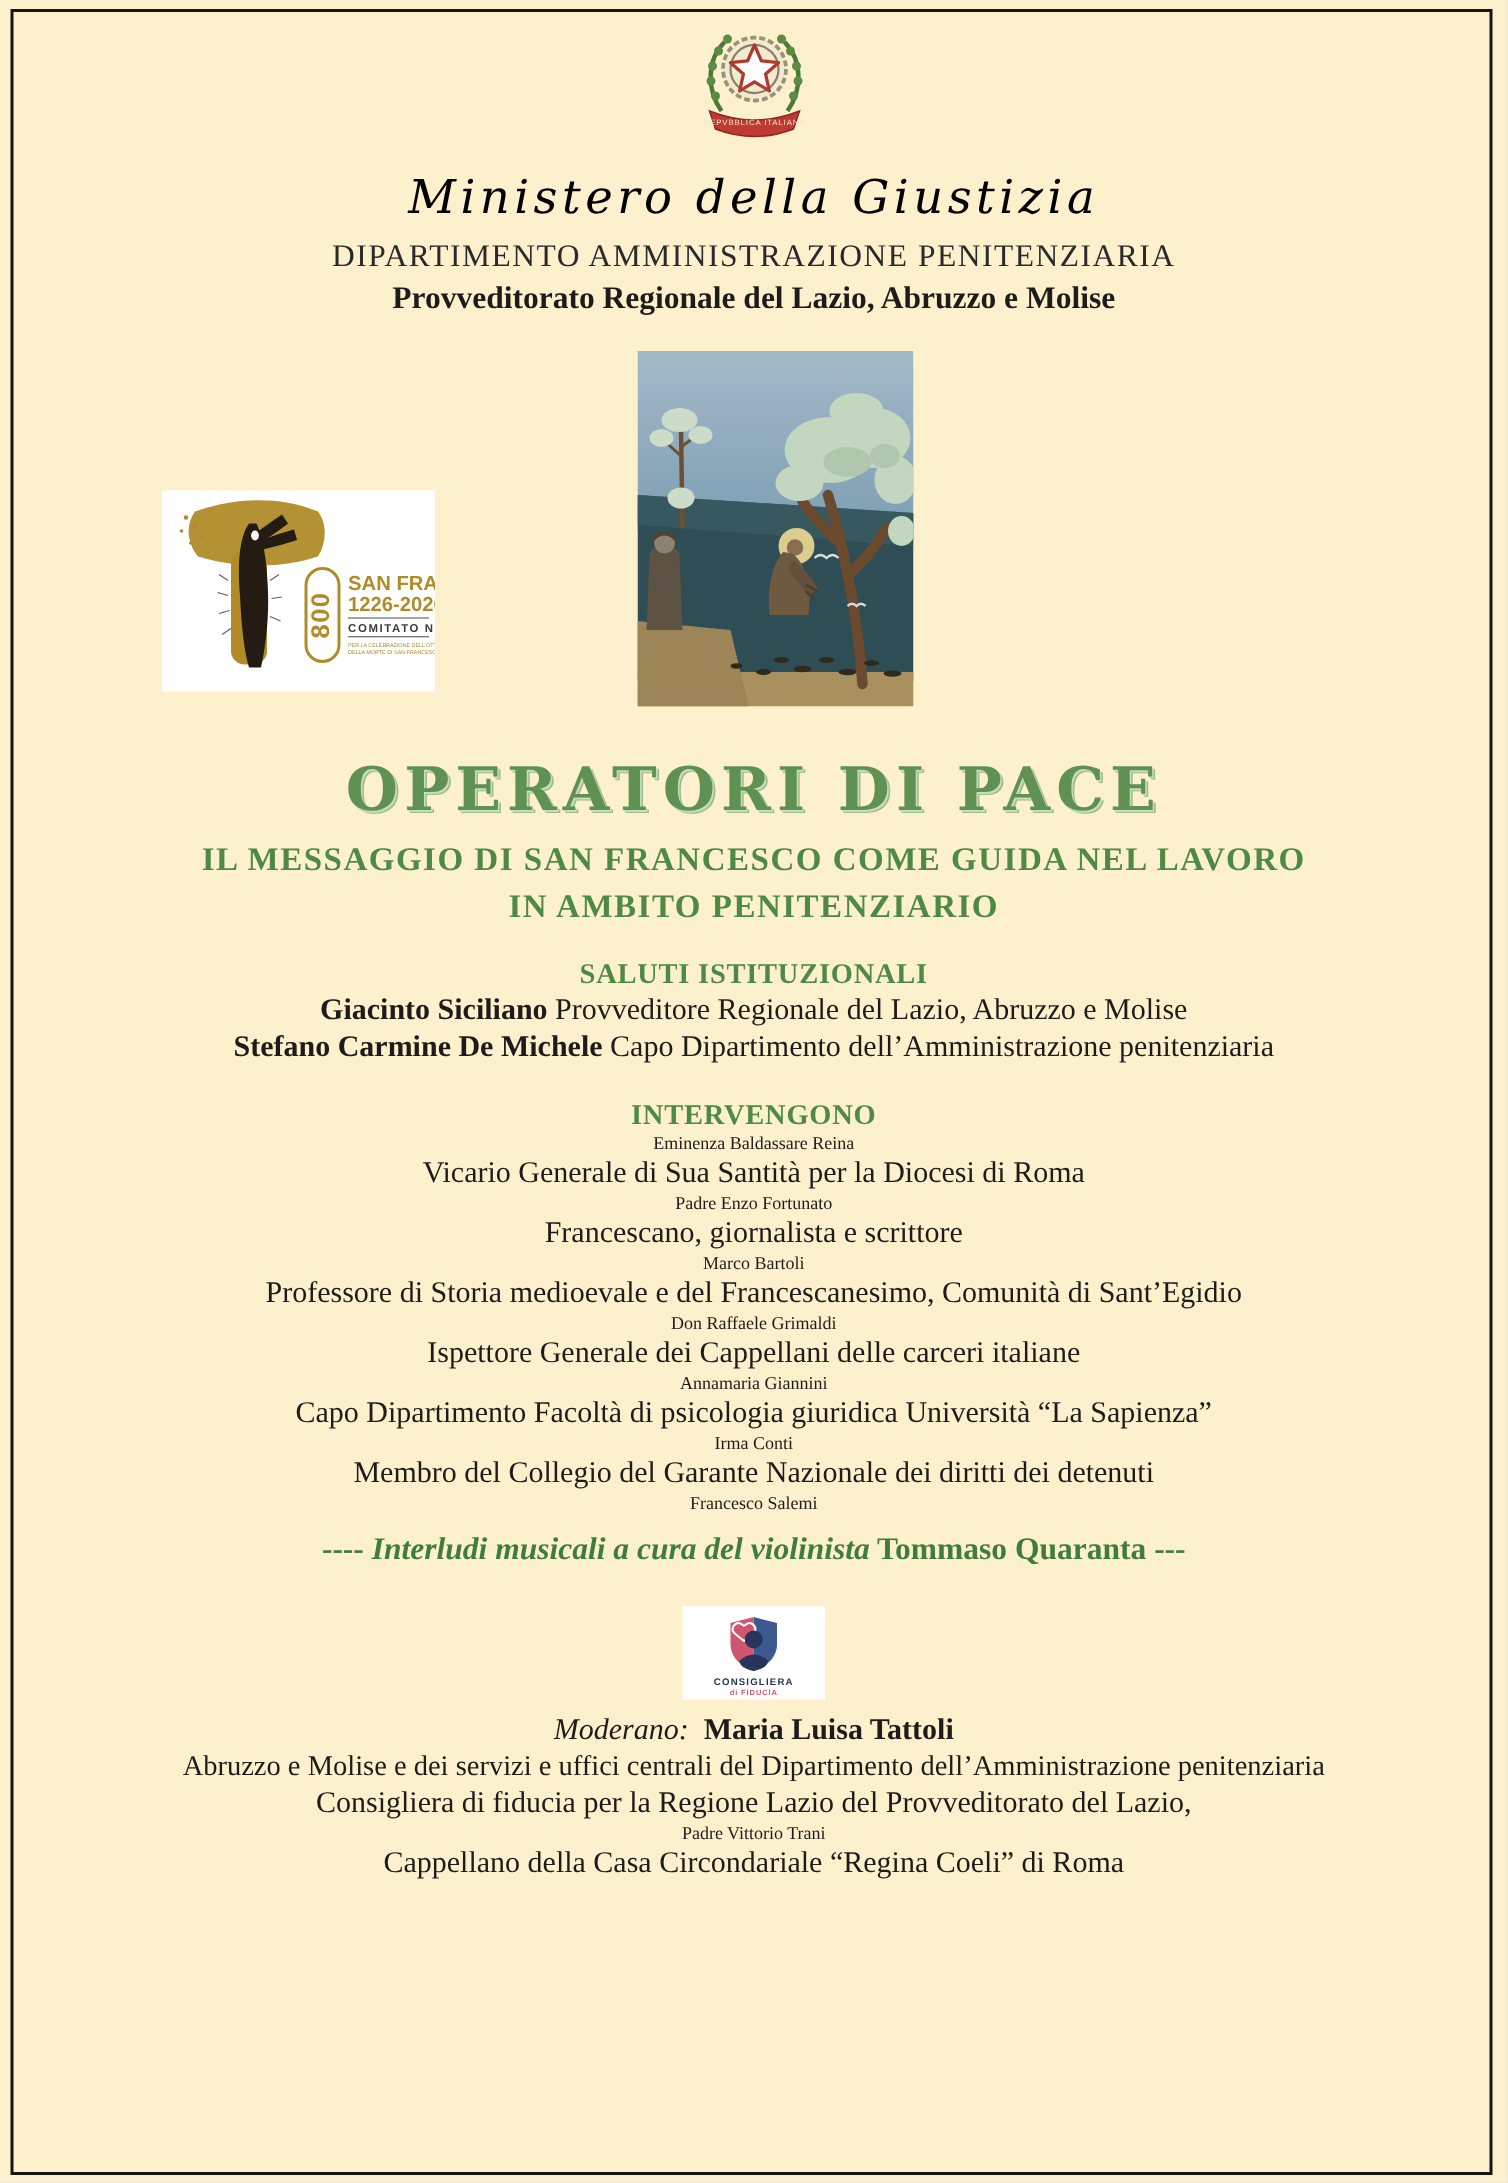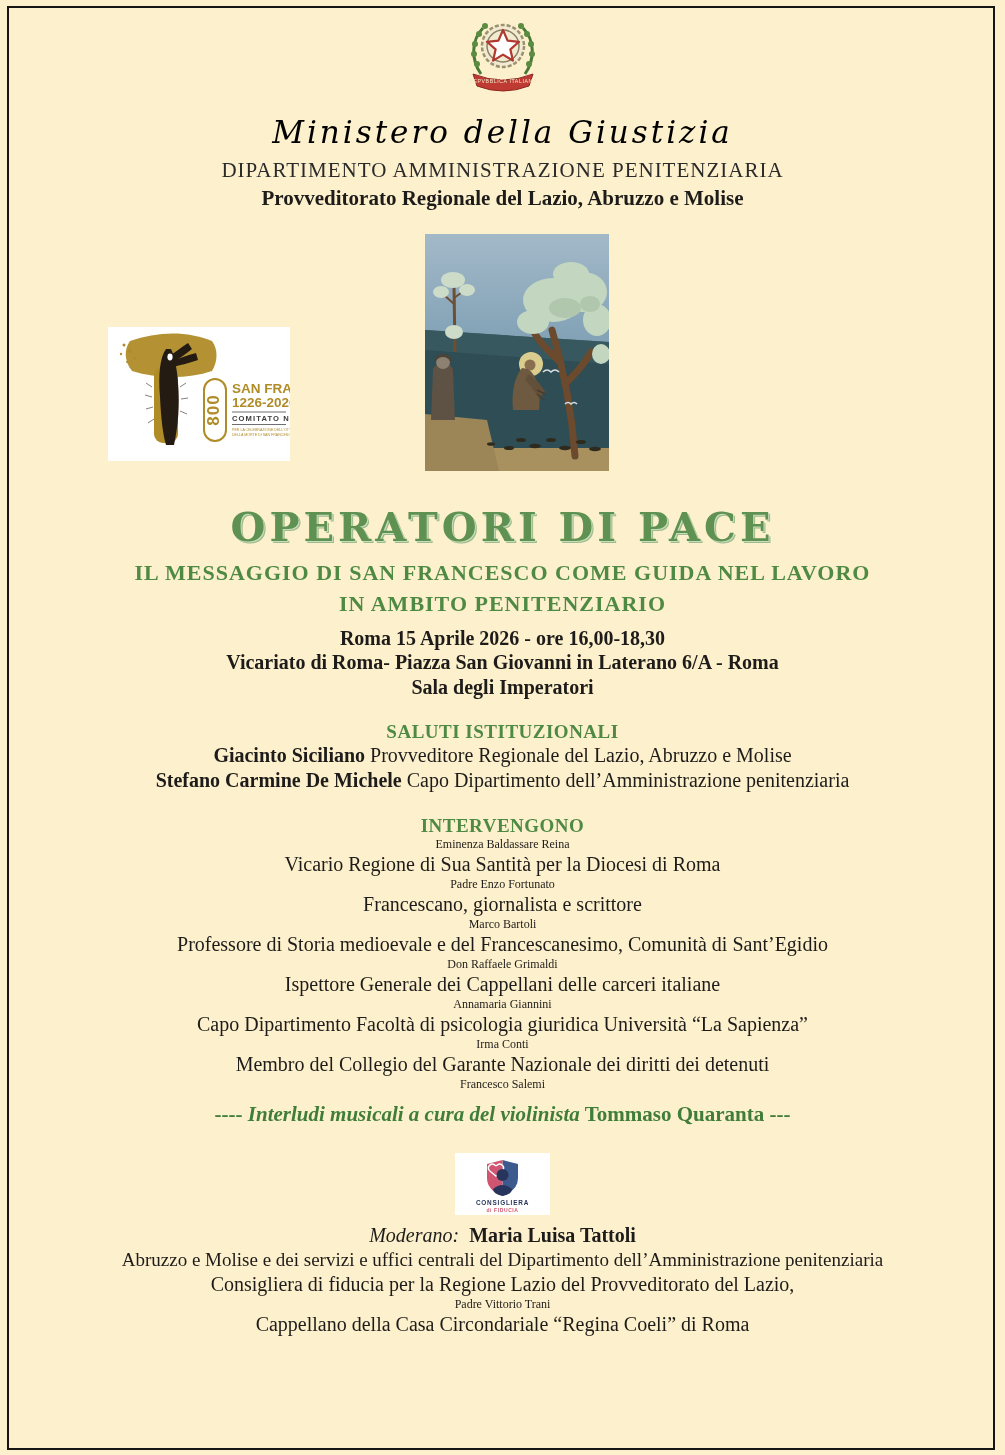--- a/index.html
+++ b/index.html
@@ -227,35 +227,30 @@
           <ellipse cx="84" cy="214" rx="5" ry="2"></ellipse>
             <ellipse cx="66" cy="210" rx="4" ry="1.8"></ellipse>
         </g>
       </svg>
     </div>
 
     <div class="main-title">OPERATORI DI PACE</div>
     <div class="subtitle l1">IL MESSAGGIO DI SAN FRANCESCO COME GUIDA NEL LAVORO</div>
     <div class="subtitle l2">IN AMBITO PENITENZIARIO</div>
 
-    <div class="event-block">
-      <div>Roma 15 Aprile 2026 - ore 16,00-18,30</div>
-      <div>Vicariato di Roma- Piazza San Giovanni in Laterano 6/A - Roma</div>
-      <div>Sala degli Imperatori</div>
-    </div>
 
     <div class="section-heading">SALUTI ISTITUZIONALI</div>
     <div class="line"><span class="b">Giacinto Siciliano</span><span> Provveditore Regionale del Lazio, Abruzzo e Molise</span></div>
     <div class="line"><span class="b">Stefano Carmine De Michele</span><span> Capo Dipartimento dell’Amministrazione penitenziaria</span></div>
 
     <div class="section-heading">INTERVENGONO</div>
 
     <div>
       <div class="speaker-name">Eminenza Baldassare Reina</div>
-      <div class="speaker-role">Vicario Regione di Sua Santità per la Diocesi di Roma</div>
+      <div class="speaker-role">Vicario Generale di Sua Santità per la Diocesi di Roma</div>
       <div class="speaker-name">Padre Enzo Fortunato</div>
       <div class="speaker-role">Francescano, giornalista e scrittore</div>
       <div class="speaker-name">Marco Bartoli</div>
       <div class="speaker-role">Professore di Storia medioevale e del Francescanesimo, Comunità di Sant’Egidio</div>
       <div class="speaker-name">Don Raffaele Grimaldi</div>
       <div class="speaker-role">Ispettore Generale dei Cappellani delle carceri italiane</div>
       <div class="speaker-name">Annamaria Giannini</div>
       <div class="speaker-role">Capo Dipartimento Facoltà di psicologia giuridica Università “La Sapienza”</div>
       <div class="speaker-name">Irma Conti</div>
       <div class="speaker-role">Membro del Collegio del Garante Nazionale dei diritti dei detenuti</div>

